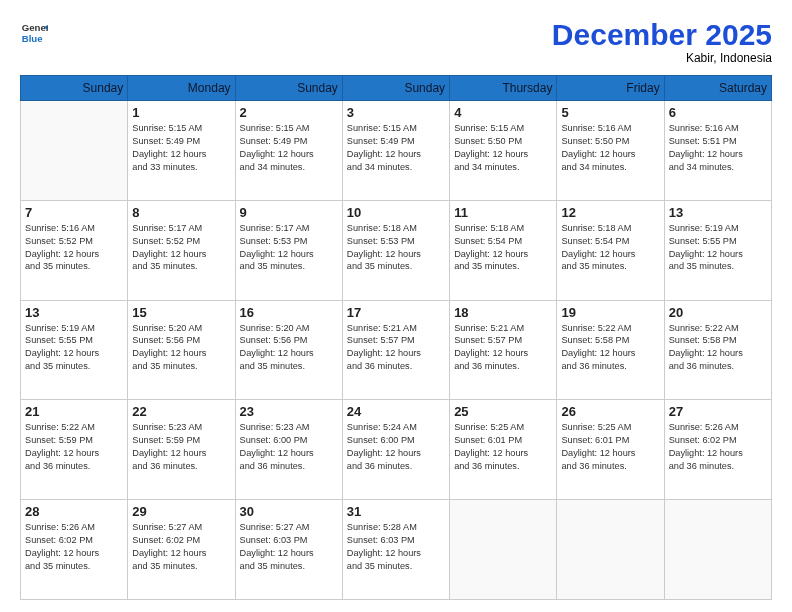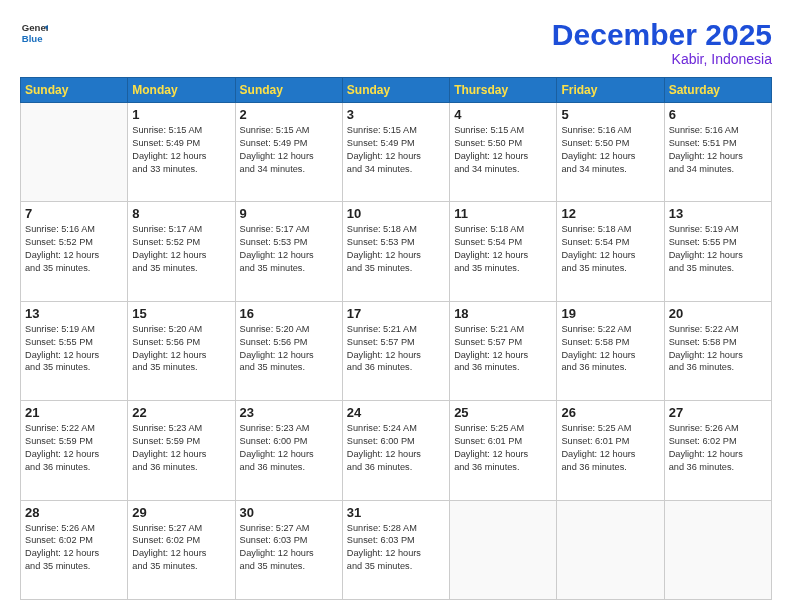--- a/index.html
+++ b/index.html
@@ -35,37 +35,37 @@
     .title-block {
       text-align: right;
     }
     .month-title {
       font-size: 30px;
       font-weight: bold;
       color: #1d4ed8;
       line-height: 1.1;
     }
     .location {
-      font-size: 14px;
-      color: #6d28d9;
+      font-size: 12px;
+      color: #000000;
     }
     .calendar {
       flex: 1;
       border: 1px solid #ccc;
       border-collapse: collapse;
       width: 100%;
       table-layout: fixed;
     }
     .calendar th {
       background: #2176c7;
-      color: #fde047;
+      color: #0f172a;
       font-size: 12px;
-      font-weight: bold;
+      font-weight: normal;
       padding: 5px 4px;
-      text-align: left;
+      text-align: right;
       border: 1px solid #1a5fa0;
     }
     .calendar td {
       border: 1px solid #ccc;
       vertical-align: top;
       padding: 4px 4px 3px 4px;
       font-size: 9.5px;
       color: #333;
       height: 82px;
     }

